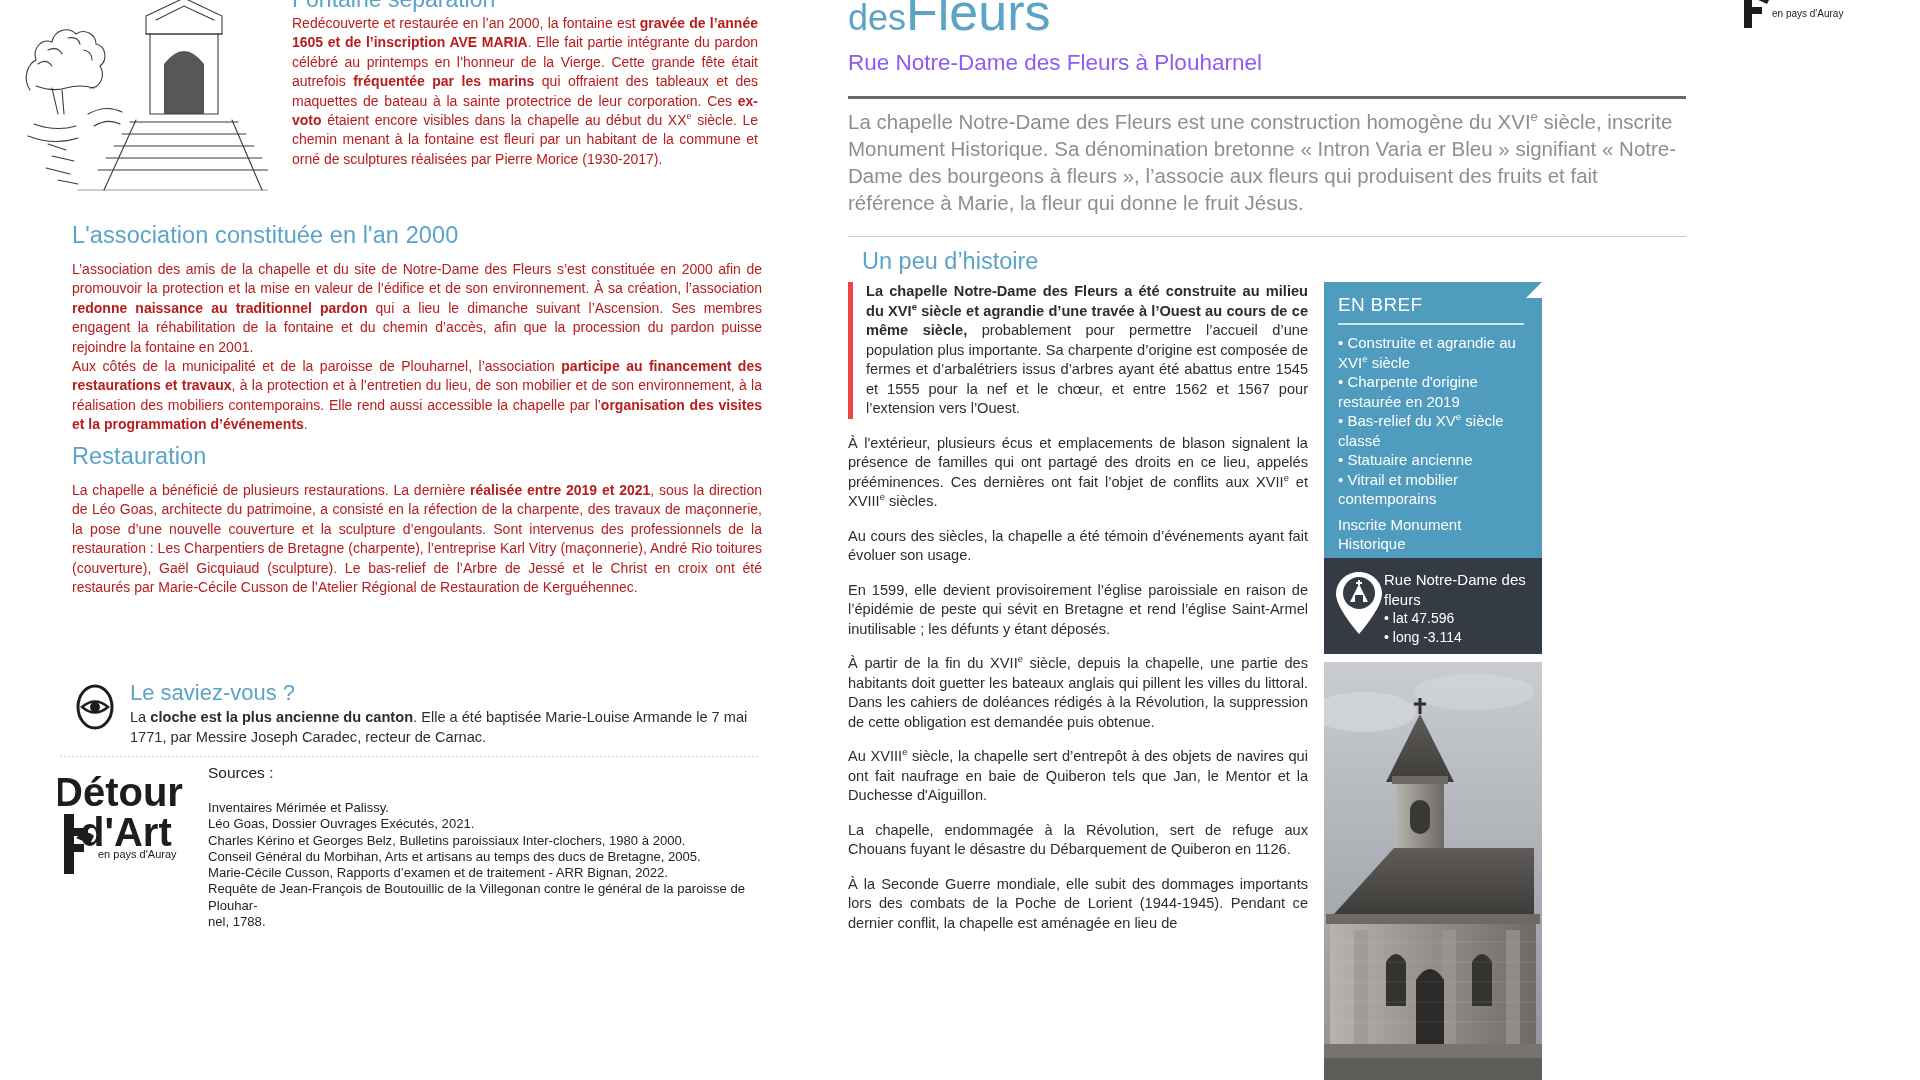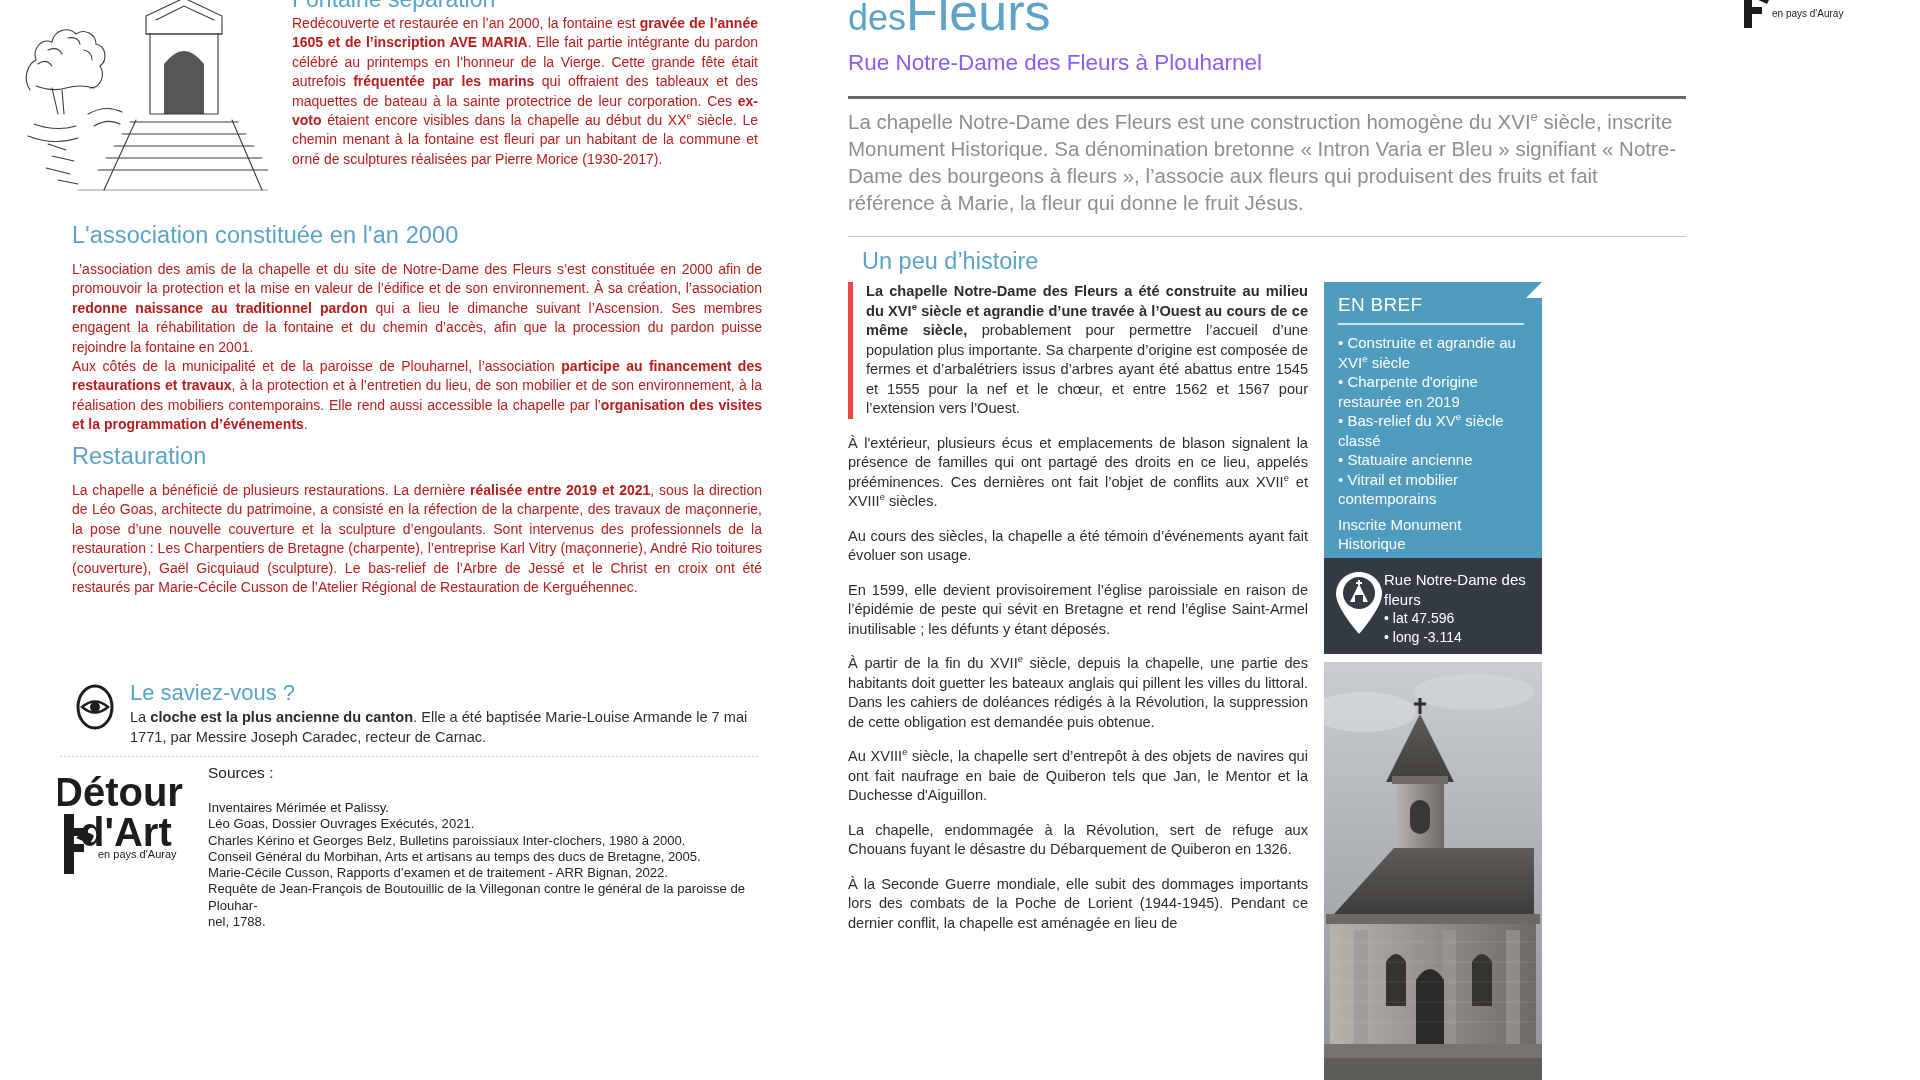--- a/index.html
+++ b/index.html
@@ -231,21 +231,21 @@
     <div class="hist-h">Un peu d’histoire</div>
 
     <div class="col-hist">
       <p class="lead-block"><b>La chapelle Notre-Dame des Fleurs a été construite au milieu du XVI<sup>e</sup> siècle et agrandie d’une travée à l’Ouest au cours de ce même siècle,</b> <span class="norm">probablement pour permettre l’accueil d’une population plus importante. Sa charpente d’origine est composée de fermes et d’arbalétriers issus d’arbres ayant été abattus entre 1545 et 1555 pour la nef et le chœur, et entre 1562 et 1567 pour l’extension vers l’Ouest.</span></p>
       <div>
           <p>À l'extérieur, plusieurs écus et emplacements de blason signalent la présence de familles qui ont partagé des droits en ce lieu, appelés prééminences. Ces dernières ont fait l’objet de conflits aux XVII<sup>e</sup> et XVIII<sup>e</sup> siècles.</p>
           <p>Au cours des siècles, la chapelle a été témoin d’événements ayant fait évoluer son usage.</p>
           <p>En 1599, elle devient provisoirement l’église paroissiale en raison de l’épidémie de peste qui sévit en Bretagne et rend l’église Saint-Armel inutilisable ; les défunts y étant déposés.</p>
           <p>À partir de la fin du XVII<sup>e</sup> siècle, depuis la chapelle, une partie des habitants doit guetter les bateaux anglais qui pillent les villes du littoral. Dans les cahiers de doléances rédigés à la Révolution, la suppression de cette obligation est demandée puis obtenue.</p>
           <p>Au XVIII<sup>e</sup> siècle, la chapelle sert d’entrepôt à des objets de navires qui ont fait naufrage en baie de Quiberon tels que Jan, le Mentor et la Duchesse d'Aiguillon.</p>
-          <p>La chapelle, endommagée à la Révolution, sert de refuge aux Chouans fuyant le désastre du Débarquement de Quiberon en 1326.</p>
+          <p>La chapelle, endommagée à la Révolution, sert de refuge aux Chouans fuyant le désastre du Débarquement de Quiberon en 1126.</p>
           <p>À la Seconde Guerre mondiale, elle subit des dommages importants lors des combats de la Poche de Lorient (1944-1945). Pendant ce dernier conflit, la chapelle est aménagée en lieu de</p>
         </div>
     </div>
 
     <div class="enbref">
       <div class="eb-title">EN BREF</div>
       <div class="eb-rule"></div>
       <ul>
           <li>• Construite et agrandie au XVI<sup>e</sup> siècle</li>
           <li>• Charpente d'origine restaurée en 2019</li>

